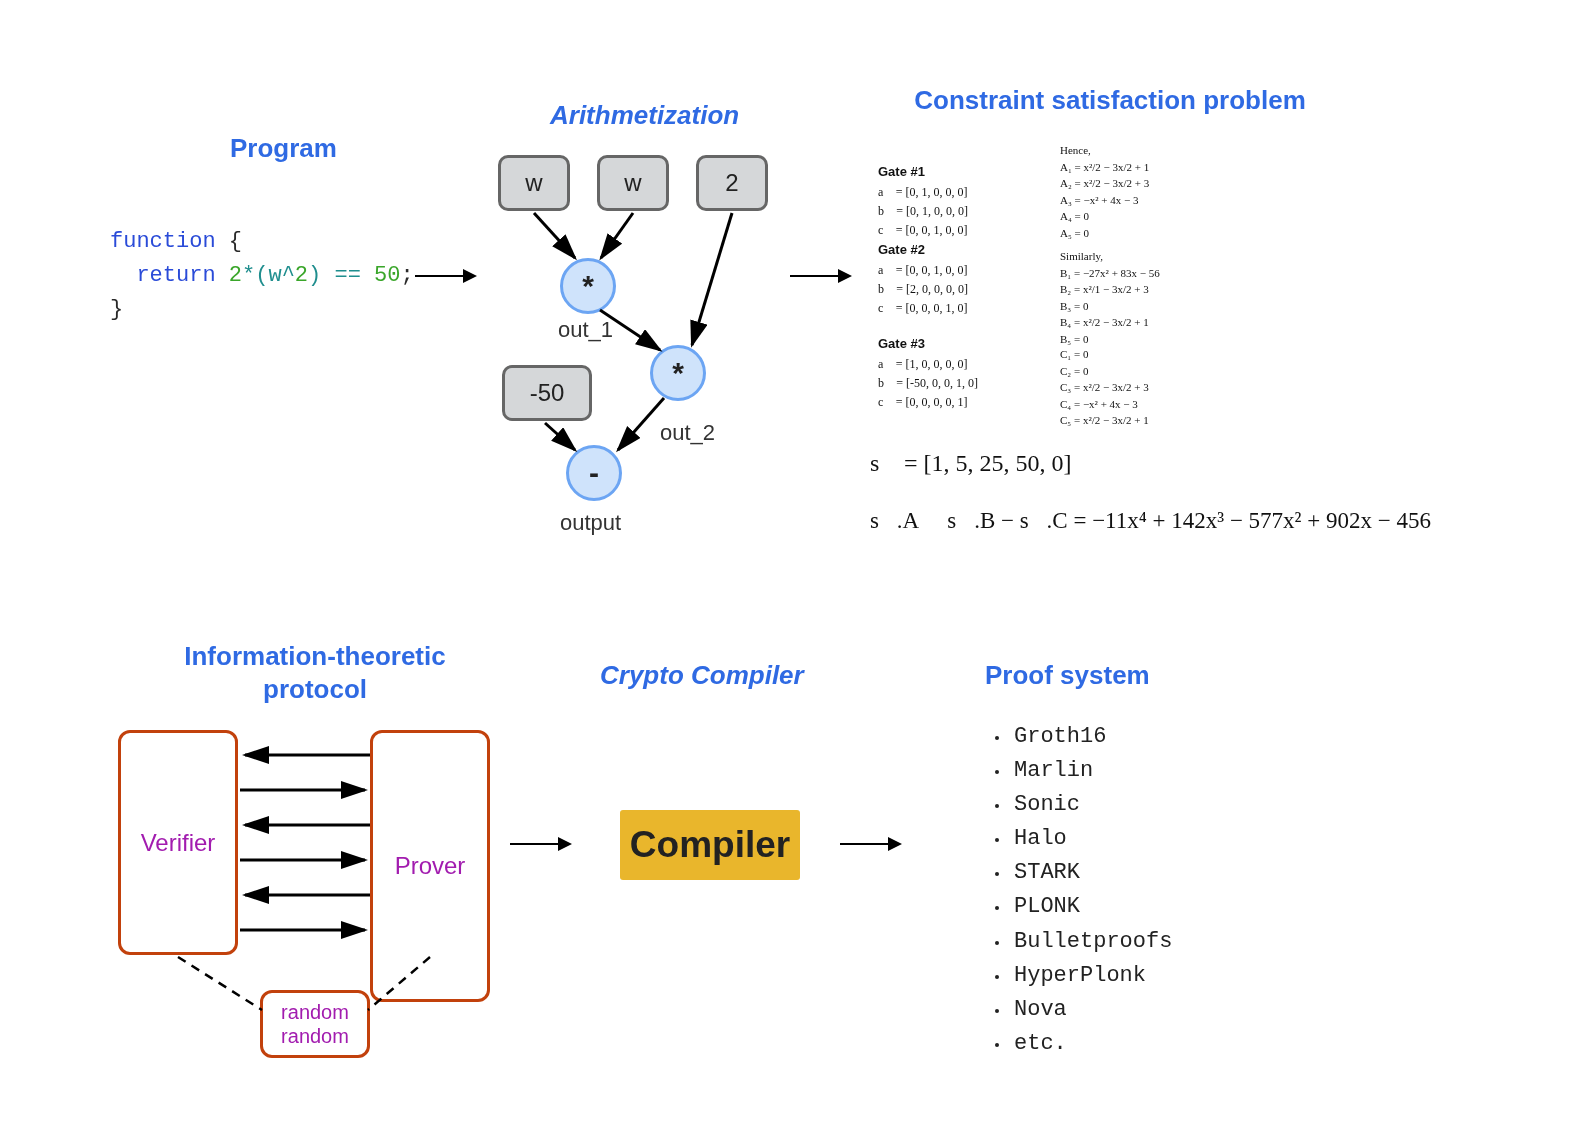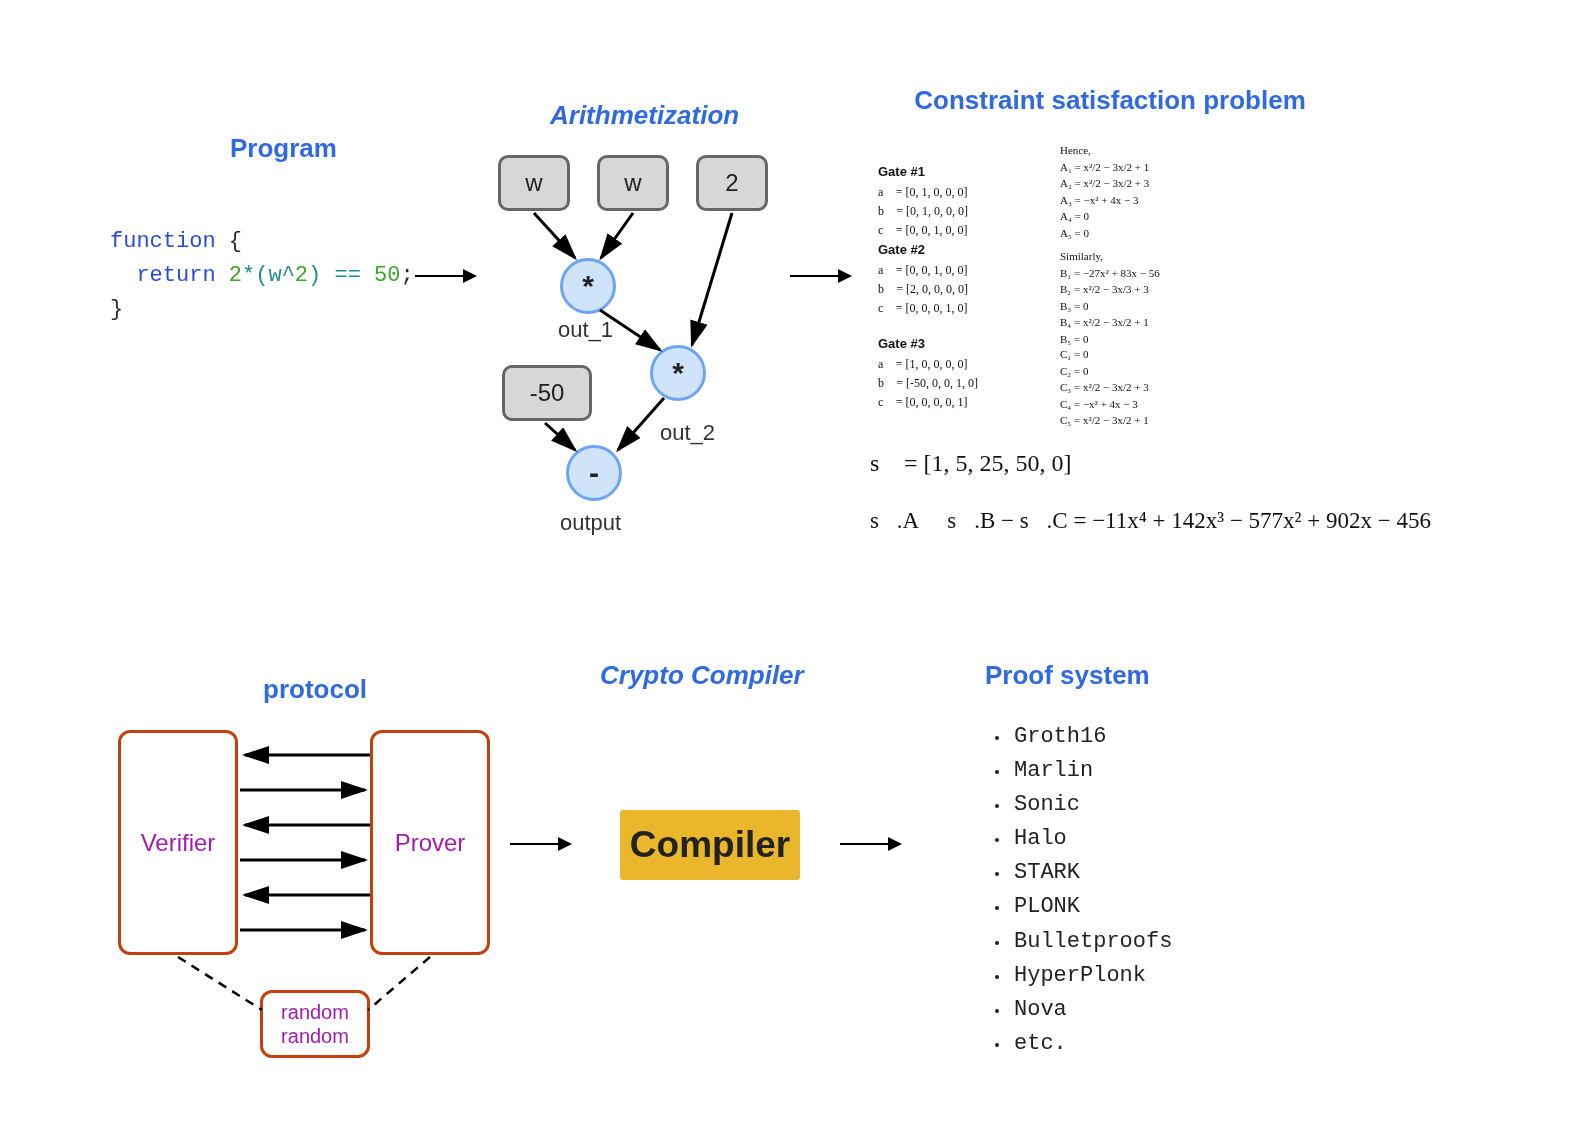--- a/index.html
+++ b/index.html
@@ -160,42 +160,42 @@
 
 <div class="tiny-math" style="left:1060px; top:142px; font-size:11px; line-height:1.5;"><span>Hence,</span>
 <span>A₁ = x²/2 − 3x/2 + 1</span>
 <span>A₂ = x²/2 − 3x/2 + 3</span>
 <span>A₃ = −x² + 4x − 3</span>
 <span>A₄ = 0</span>
 <span>A₅ = 0</span></div>
 
 <div class="tiny-math" style="left:1060px; top:248px; font-size:11px; line-height:1.5;"><span>Similarly,</span>
 <span>B₁ = −27x² + 83x − 56</span>
-<span>B₂ = x²/2 − 3x/3 + 3</span>
+<span>B₂ = x²/1 − 3x/2 + 3</span>
 <span>B₃ = 0</span>
 <span>B₄ = x²/2 − 3x/2 + 1</span>
 <span>B₅ = 0</span></div>
 
 <div class="tiny-math" style="left:1060px; top:346px; font-size:11px; line-height:1.5;"><span>C₁ = 0</span>
 <span>C₂ = 0</span>
 <span>C₃ = x²/2 − 3x/2 + 3</span>
 <span>C₄ = −x² + 4x − 3</span>
 <span>C₅ = x²/2 − 3x/2 + 1</span></div>
 
 <div class="math-line" style="left:870px; top:450px; font-size:24px;">s⃗ = [1, 5, 25, 50, 0]</div>
 <div class="math-line" style="left:870px; top:508px; font-size:23px;">s⃗.A ∗ s⃗.B − s⃗.C = −11x⁴ + 142x³ − 577x² + 902x − 456</div>
 
 <div class="section-title" style="left:155px; top:640px; width:320px; line-height:1.25;">
-  <br><span>protocol</span>
+  <span>Information-theoretic</span><br><span>protocol</span>
 </div>
 <div class="section-title italic" style="left:600px; top:660px;">Crypto Compiler</div>
 <div class="section-title" style="left:985px; top:660px;">Proof system</div>
 
 <div class="proto-box" style="left:118px; top:730px; width:120px; height:225px;">Verifier</div>
-<div class="proto-box" style="left:370px; top:730px; width:120px; height:225px;">Prover</div>
+<div class="proto-box" style="left:370px; top:730px; width:120px; height:272px;">Prover</div>
 <div class="proto-box" style="left:260px; top:990px; width:110px; height:68px; font-size:20px; flex-direction:column; line-height:1.2;">
   <span>random</span>
     <span>random</span>
 </div>
 
 <svg class="svg-overlay" width="1586" height="1122">
   <defs>
     <marker id="ah2" markerWidth="10" markerHeight="10" refX="8" refY="3" orient="auto">
       <path d="M0,0 L0,6 L9,3 z" fill="#000"></path>
     </marker>

